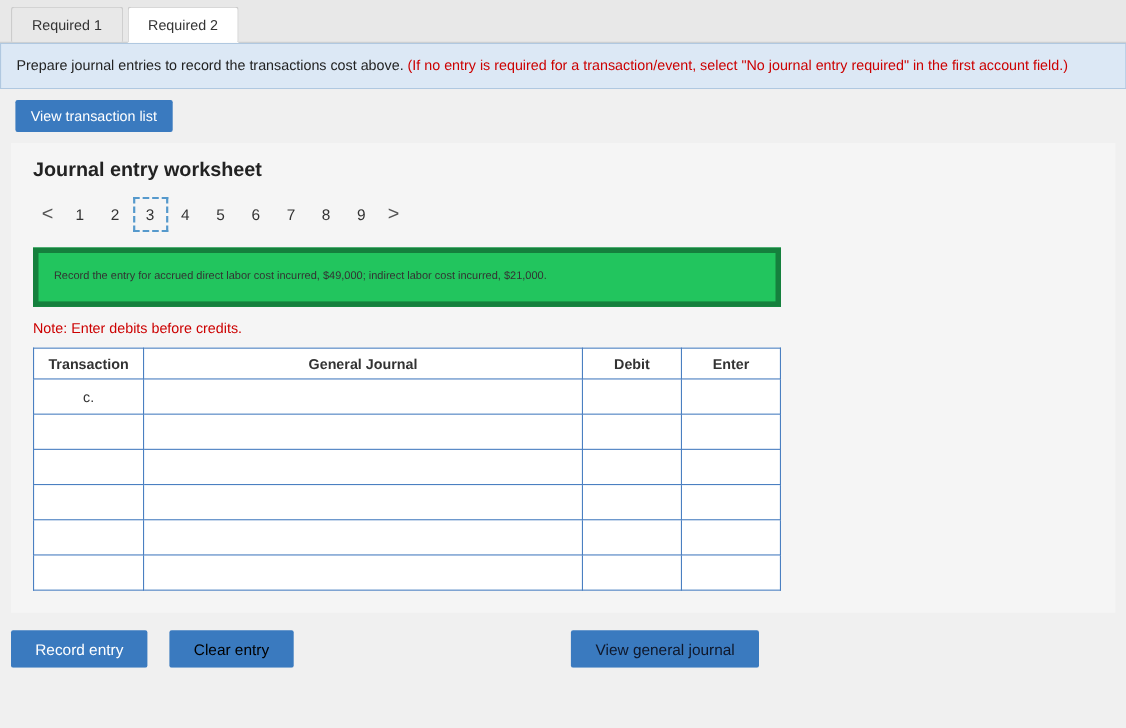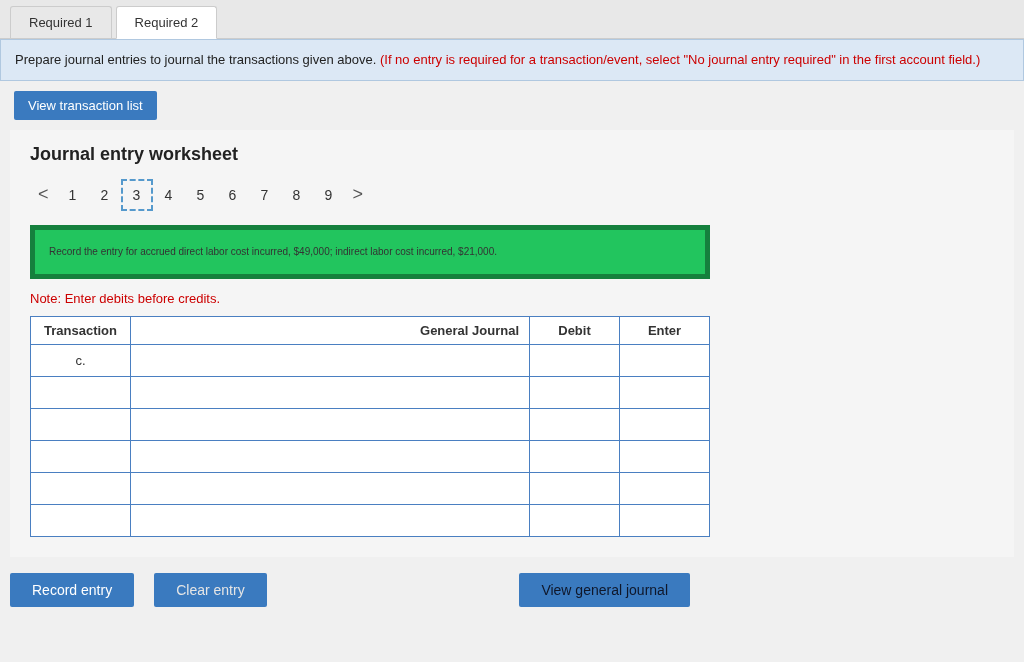--- a/index.html
+++ b/index.html
@@ -133,21 +133,21 @@
       padding: 6px 10px;
       font-weight: bold;
       font-size: 13px;
       text-align: center;
     }
     .journal-table th:first-child {
       text-align: center;
       width: 100px;
     }
     .journal-table th:nth-child(2) {
-      text-align: right;
+      text-align: center;
     }
     .journal-table th:nth-child(3),
     .journal-table th:nth-child(4) {
       width: 90px;
     }
     .journal-table td {
       border: 1px solid #4a7fc1;
       height: 32px;
       padding: 0 6px;
       font-size: 13px;
@@ -173,21 +173,21 @@
       background: #3a7abf;
       color: #fff;
       border: none;
       padding: 9px 22px;
       font-size: 14px;
       cursor: pointer;
       border-radius: 2px;
     }
     .btn-clear {
       background: #3a7abf;
-      color: #e5e5e5;
+      color: #000000;
       border: none;
       padding: 9px 22px;
       font-size: 14px;
       cursor: pointer;
       border-radius: 2px;
     }
     .btn-view-journal {
       background: #3a7abf;
       color: #0f172a;
       border: none;
@@ -211,21 +211,21 @@
   </style>
 </head>
 <body>
 
 <div class="tabs-bar">
   <div class="tab">Required 1</div>
   <div class="tab active">Required 2</div>
 </div>
 
 <div class="instructions">
-  <span>Prepare journal entries to journal the transactions given above.</span>
+  <span>Prepare journal entries to record the transactions cost above.</span>
   <span class="red">(If no entry is required for a transaction/event, select "No journal entry required" in the first account field.)</span>
 </div>
 
 <div class="view-btn-bar">
   <button class="view-btn">View transaction list</button>
 </div>
 
 <div class="worksheet-container">
   <div class="worksheet-title">Journal entry worksheet</div>
 

